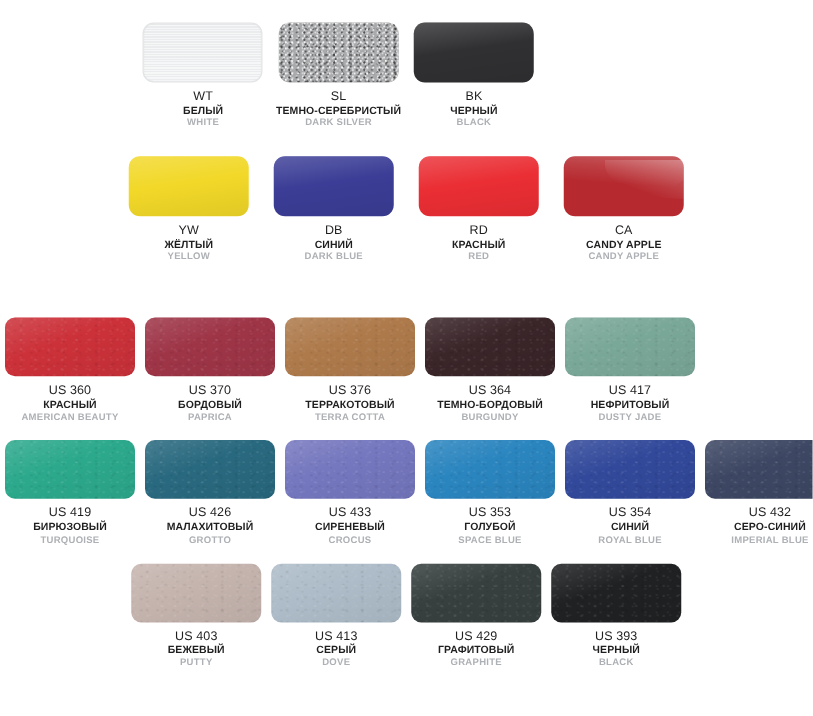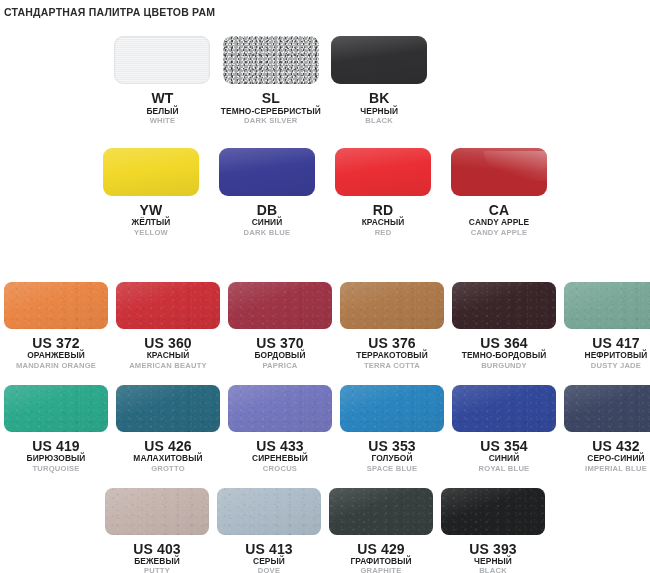--- a/index.html
+++ b/index.html
@@ -160,22 +160,22 @@
     background: linear-gradient(172deg, rgba(255,255,255,.18) 0%, rgba(255,255,255,0) 45%, rgba(0,0,0,.07) 100%);
   }
 
   
   .labels {
     text-align: center;
     margin-top: 6px;
     line-height: 1.18;
   }
   .code {
-    font-size: 14px;
-    font-weight: bold;
+    font-size: 10px;
+    font-weight: normal;
     color: #1f1f1f;
     letter-spacing: 0.01em;
     white-space: nowrap;
   }
   .name-ru {
     font-size: 8.4px;
     font-weight: bold;
     color: #1f1f1f;
     letter-spacing: 0.01em;
   }
@@ -194,21 +194,20 @@
   .uph-row-2 { margin-top: 14px; }
   .uph-row-3 { margin-top: 14px; }
   .section-uph { margin-top: 44px; }
 </style>
 </head>
 <body>
 
 <div class="page">
 
   <section class="section-frames">
-    <div class="section-title section-frames-title">СТАНДАРТНАЯ ПАЛИТРА ЦВЕТОВ РАМ</div>
 
     <div class="swatch-row frames-row-1">
         <div class="swatch-cell empty"></div>
         <div class="swatch-cell">
           <div class="chip chip-outline chip-brushed" style="background: rgb(244, 245, 246);"></div>
           <div class="labels">
             <div class="code">WT</div>
             <div class="name-ru">БЕЛЫЙ</div>
             <div class="name-en">WHITE</div>
           </div>
@@ -266,28 +265,20 @@
           </div>
         </div>
         <div class="swatch-cell empty"></div>
       </div>
   </section>
 
   <section class="section-uph">
 
     <div class="swatch-row uph-row-1">
         <div class="swatch-cell">
-          <div class="chip chip-uph" style="background: rgb(234, 134, 69);"></div>
-          <div class="labels">
-            <div class="code">US 372</div>
-            <div class="name-ru">ОРАНЖЕВЫЙ</div>
-            <div class="name-en">MANDARIN ORANGE</div>
-          </div>
-        </div>
-        <div class="swatch-cell">
           <div class="chip chip-uph" style="background: rgb(204, 49, 57);"></div>
           <div class="labels">
             <div class="code">US 360</div>
             <div class="name-ru">КРАСНЫЙ</div>
             <div class="name-en">AMERICAN BEAUTY</div>
           </div>
         </div>
         <div class="swatch-cell">
           <div class="chip chip-uph" style="background: rgb(158, 53, 71);"></div>
           <div class="labels">

